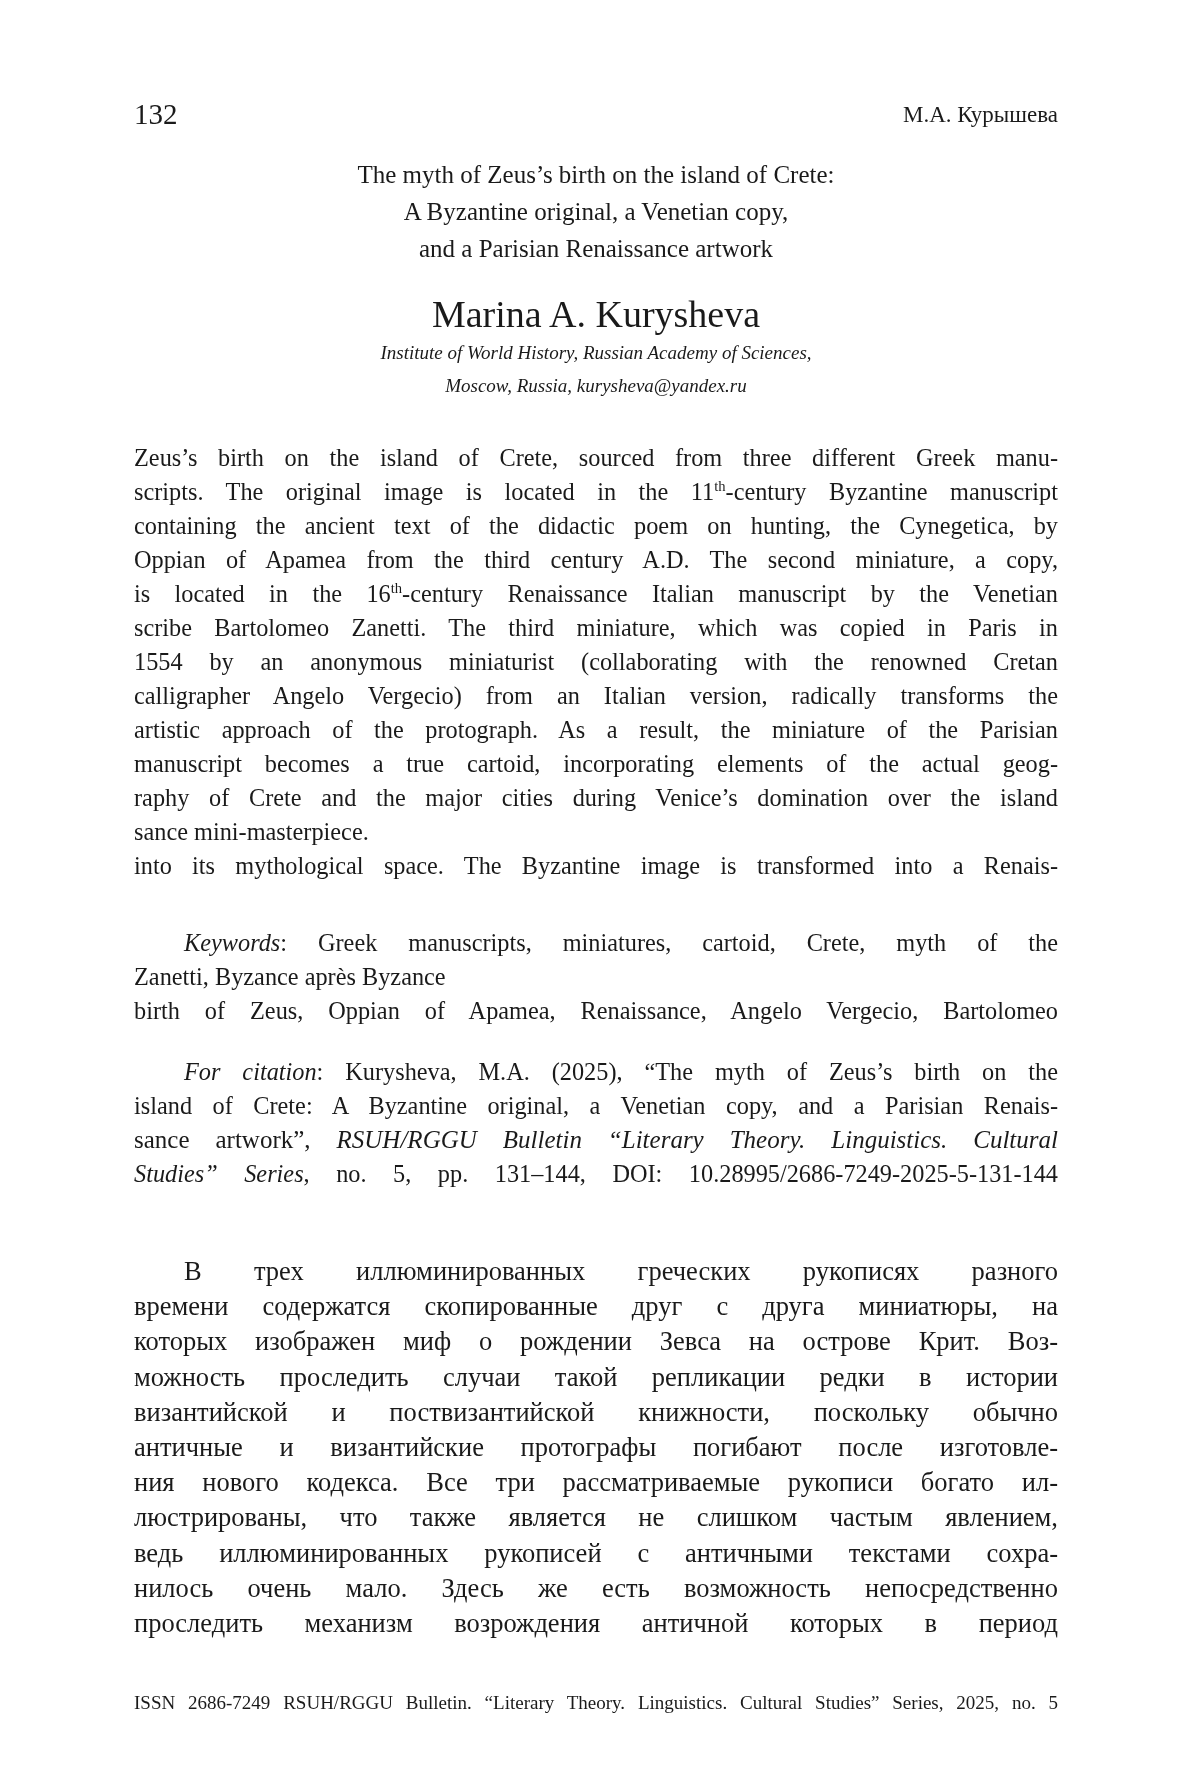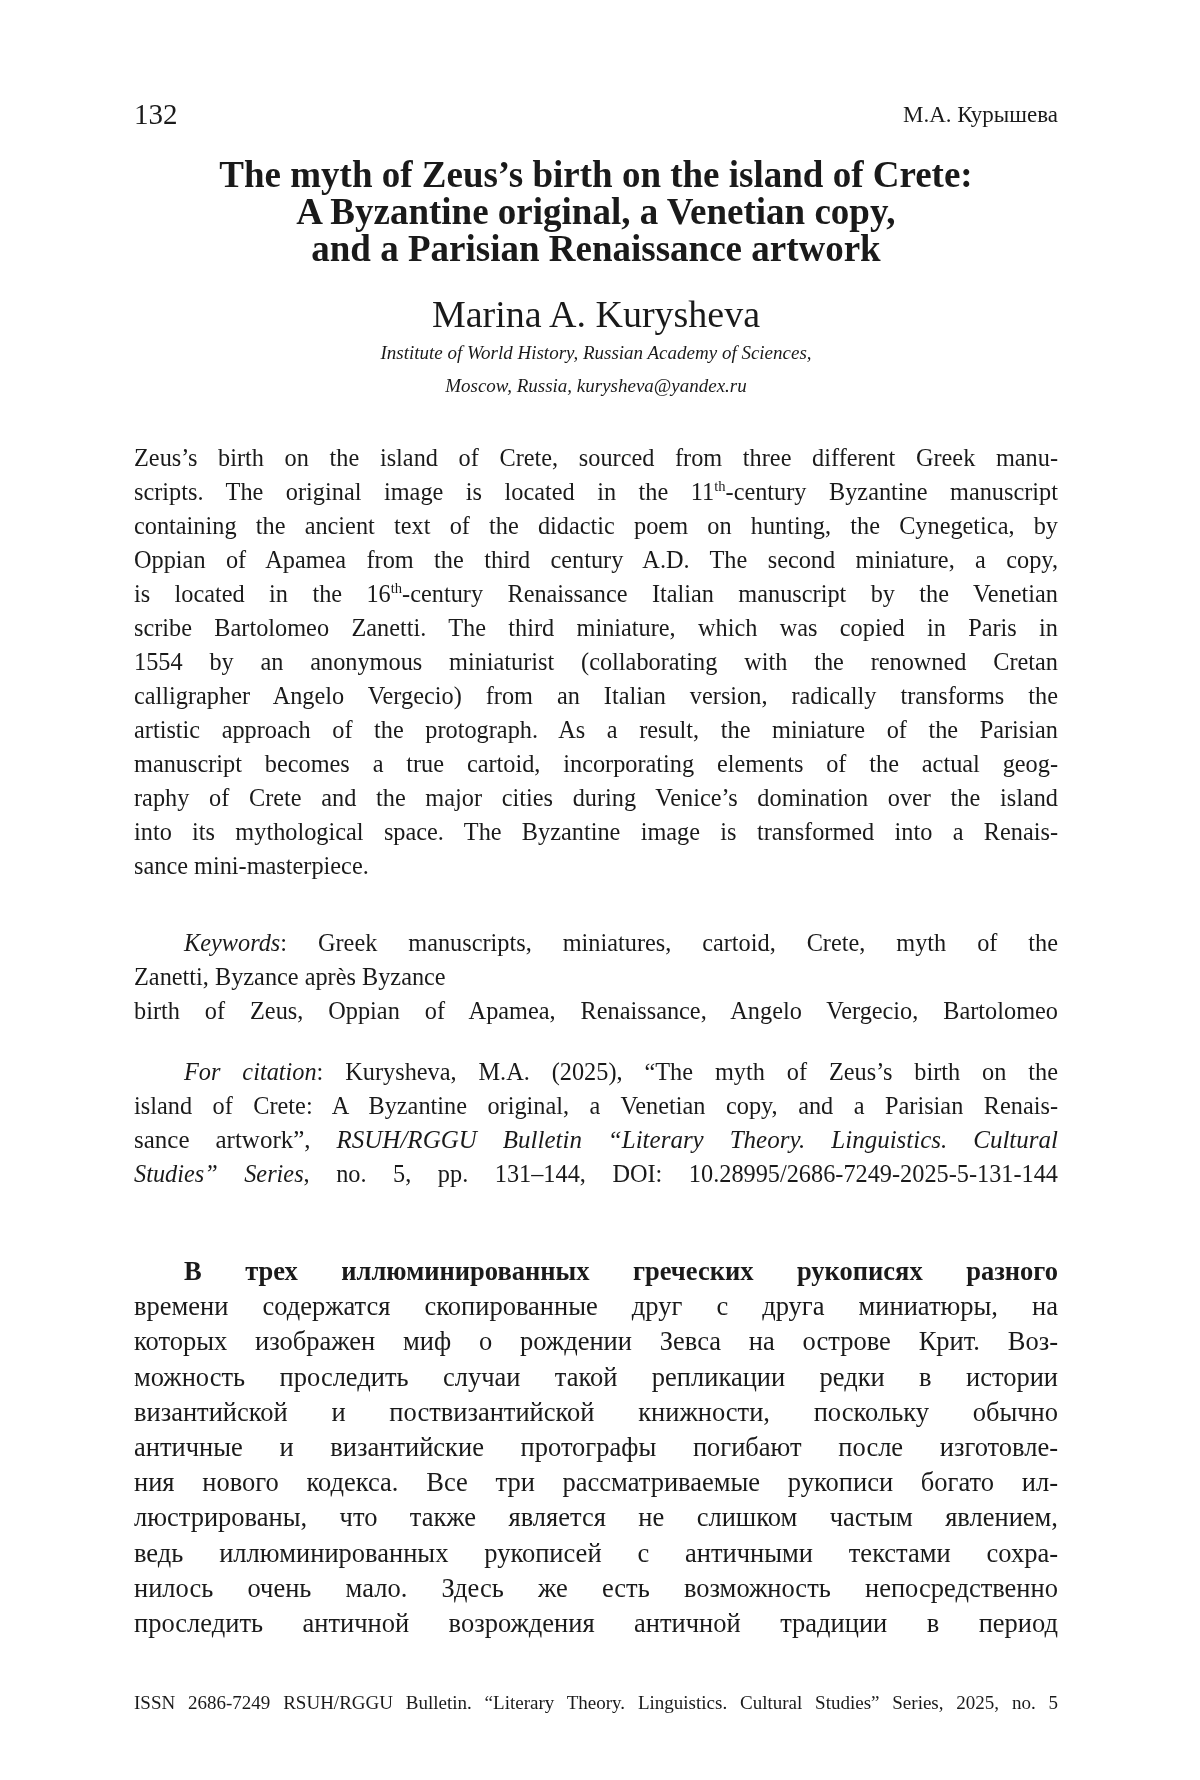--- a/index.html
+++ b/index.html
@@ -3,35 +3,35 @@
 <meta charset="utf-8">
 <style>
   html, body { margin: 0; padding: 0; background: #ffffff; }
   body { width: 1200px; height: 1780px; position: relative; overflow: hidden;
          font-family: "Liberation Serif", "DejaVu Serif", serif; color: #1a1a1a; }
   .page { position: absolute; left: 134px; top: 0; width: 924px; }
   .running-head { position: absolute; top: 98px; left: 0; width: 924px; height: 34px; }
   .page-number { position: absolute; left: 0; top: 0; font-size: 29px; }
   .running-author { position: absolute; right: 0; top: 4px; font-size: 23px; }
   .title { position: absolute; top: 156px; left: 0; width: 924px; text-align: center;
-           font-size: 37px; line-height: 37px; font-weight: bold; }
+           font-size: 25px; line-height: 37px; }
   .title div { white-space: nowrap; }
   .author { position: absolute; top: 297px; left: 0; width: 924px; text-align: center; font-size: 38px; line-height: 34px; }
   .affil { position: absolute; top: 336px; left: 0; width: 924px; text-align: center; font-style: italic;
            font-size: 19px; line-height: 33px; }
   .block { position: absolute; left: 0; width: 924px; }
   .jl { display: block; text-align: justify; text-align-last: justify; white-space: nowrap; height: 34px; line-height: 34px; font-size: 24.3px; }
   .jl.last { text-align-last: left; }
   .jl.indent { padding-left: 50px; }
   .abstract { top: 441px; }
   .keywords { top: 926px; }
   .citation { top: 1055px; }
   .body-text { top: 1254px; }
   .body-text .jl { font-size: 26.5px; height: 35.2px; line-height: 35.2px; }
-  .body-text .jl.indent { padding-left: 50px; font-weight: bold; }
+  .body-text .jl.indent { padding-left: 50px; }
   i { font-style: italic; }
   sup { font-size: 60%; line-height: 0; vertical-align: super; margin-top: 24px; }
   .footer { position: absolute; top: 1692px; left: 0; width: 924px; font-size: 19px; white-space: nowrap;
             text-align: justify; text-align-last: justify; }
 </style>
 </head>
 <body>
 
 <div class="page">
 
@@ -57,22 +57,22 @@
     <span class="jl"><span>scripts. The original image is located in the 11</span><sup>th</sup><span>-century Byzantine manuscript</span></span>
     <span class="jl">containing the ancient text of the didactic poem on hunting, the Cynegetica, by</span>
     <span class="jl">Oppian of Apamea from the third century A.D. The second miniature, a copy,</span>
     <span class="jl"><span>is located in the 16</span><sup>th</sup><span>-century Renaissance Italian manuscript by the Venetian</span></span>
     <span class="jl">scribe Bartolomeo Zanetti. The third miniature, which was copied in Paris in</span>
     <span class="jl">1554 by an anonymous miniaturist (collaborating with the renowned Cretan</span>
     <span class="jl">calligrapher Angelo Vergecio) from an Italian version, radically transforms the</span>
     <span class="jl">artistic approach of the protograph. As a result, the miniature of the Parisian</span>
     <span class="jl">manuscript becomes a true cartoid, incorporating elements of the actual geog-</span>
     <span class="jl">raphy of Crete and the major cities during Venice’s domination over the island</span>
+    <span class="jl last">sance mini-masterpiece.</span>
     <span class="jl">into its mythological space. The Byzantine image is transformed into a Renais-</span>
-    <span class="jl last">sance mini-masterpiece.</span>
   </div>
 
   <div class="block keywords">
     <span class="jl indent"><i>Keywords</i><span>: Greek manuscripts, miniatures, cartoid, Crete, myth of the</span></span>
     <span class="jl last">Zanetti, Byzance après Byzance</span>
     <span class="jl">birth of Zeus, Oppian of Apamea, Renaissance, Angelo Vergecio, Bartolomeo</span>
   </div>
 
   <div class="block citation">
     <span class="jl indent"><i>For citation</i><span>: Kurysheva, M.A. (2025), “The myth of Zeus’s birth on the</span></span>
@@ -85,17 +85,17 @@
     <span class="jl indent">В трех иллюминированных греческих рукописях разного</span>
     <span class="jl">времени содержатся скопированные друг с друга миниатюры, на</span>
     <span class="jl">которых изображен миф о рождении Зевса на острове Крит. Воз-</span>
     <span class="jl">можность проследить случаи такой репликации редки в истории</span>
     <span class="jl">византийской и поствизантийской книжности, поскольку обычно</span>
     <span class="jl">античные и византийские протографы погибают после изготовле-</span>
     <span class="jl">ния нового кодекса. Все три рассматриваемые рукописи богато ил-</span>
     <span class="jl">люстрированы, что также является не слишком частым явлением,</span>
     <span class="jl">ведь иллюминированных рукописей с античными текстами сохра-</span>
     <span class="jl">нилось очень мало. Здесь же есть возможность непосредственно</span>
-    <span class="jl">проследить античной возрождения античной традиции в период</span>
+    <span class="jl">проследить механизм возрождения античной которых в период</span>
   </div>
 
   <div class="footer">ISSN 2686-7249  RSUH/RGGU Bulletin. “Literary Theory. Linguistics. Cultural Studies” Series, 2025, no. 5</div>
 </div>
 
 </body></html>

